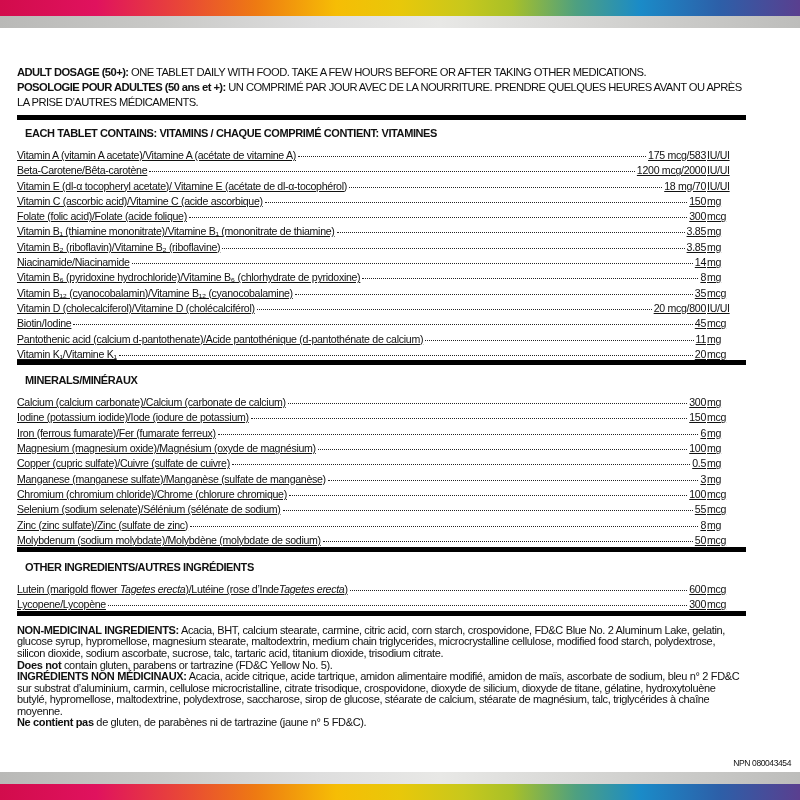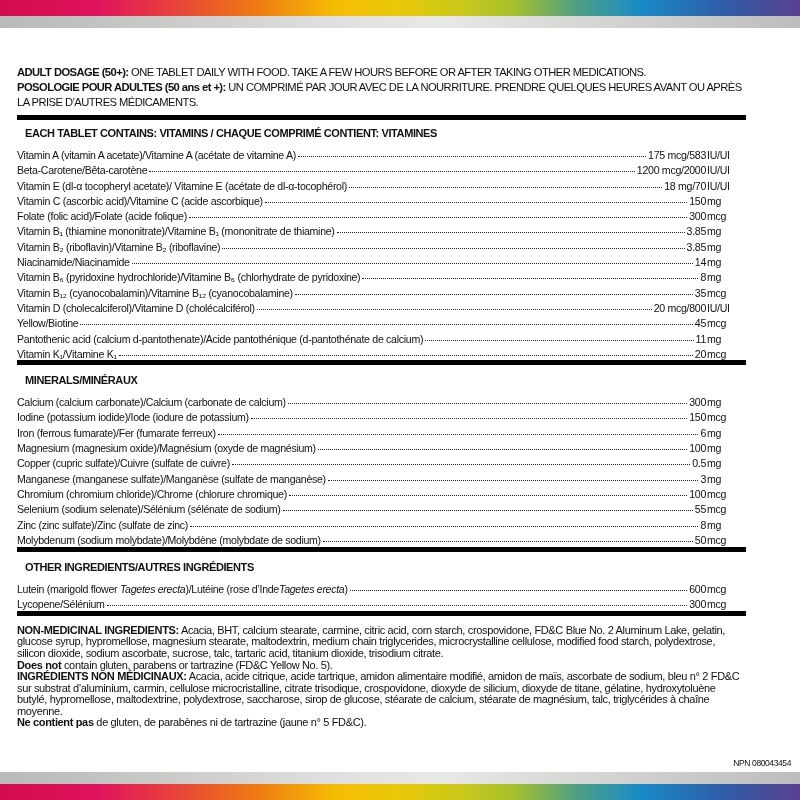--- a/index.html
+++ b/index.html
@@ -27,21 +27,21 @@
   .dosage b { font-weight: bold; }
 
   .rule { height: 5px; background: #000; width: 729px; }
   .rule-1 { margin-top: 5px; }
 
   .section-title {
     font-weight: bold; font-size: 11px; letter-spacing: -0.4px; line-height: 14px; margin-left: 8px;
   }
   .row {
     display: flex; align-items: baseline; font-size: 10.6px; line-height: 15.3px; letter-spacing: -0.3px;
-    white-space: nowrap; height: 15.3px;
+    white-space: nowrap; height: 15.3px; text-decoration: underline;
   }
   .row .name { flex: 0 0 auto; }
   .row .dots {
     flex: 1 1 auto; overflow: hidden; margin: 0 2px; height: 12px;
     border-bottom: 1.6px dotted #222; transform: translateY(-2px);
   }
   .row .amt { flex: 0 0 auto; text-align: center; margin-top: 8px; }
   .row .unit { flex: 0 0 41px; padding-left: 1px; text-align: left; }
 
   .vit-block { margin-top: 6px; }
@@ -134,21 +134,21 @@
           <span class="amt">35</span>
           <span class="unit">mcg</span>
         </div>
         <div class="row">
           <span class="name">Vitamin D (cholecalciferol)/Vitamine D (cholécalciférol)</span>
           <span class="dots"></span>
           <span class="amt">20 mcg/800</span>
           <span class="unit">IU/UI</span>
         </div>
         <div class="row">
-          <span class="name">Yellow/Biotine</span>
+          <span class="name">Biotin/Iodine</span>
           <span class="dots"></span>
           <span class="amt">45</span>
           <span class="unit">mcg</span>
         </div>
         <div class="row">
           <span class="name">Pantothenic acid (calcium d-pantothenate)/Acide pantothénique (d-pantothénate de calcium)</span>
           <span class="dots"></span>
           <span class="amt">11</span>
           <span class="unit">mg</span>
         </div>
@@ -233,21 +233,21 @@
 
   <div class="oth-block">
     <div class="section-title">OTHER INGREDIENTS/AUTRES INGRÉDIENTS</div>
     <div class="row">
       <span class="name"><span>Lutein (marigold flower </span><i>Tagetes erecta</i><span>)/Lutéine (rose d’Inde</span><i>Tagetes erecta</i><span>)</span></span>
       <span class="dots"></span>
       <span class="amt">600</span>
       <span class="unit">mcg</span>
     </div>
     <div class="row">
-      <span class="name">Lycopene/Sélénium</span>
+      <span class="name">Lycopene/Lycopène</span>
       <span class="dots"></span>
       <span class="amt">300</span>
       <span class="unit">mcg</span>
     </div>
   </div>
 
   <div class="rule" style="margin-top:6px"></div>
 
   <div class="nmi-block">
     <p><b>NON-MEDICINAL INGREDIENTS:</b><span> Acacia, BHT, calcium stearate, carmine, citric acid, corn starch, crospovidone, FD&amp;C Blue No. 2 Aluminum Lake, gelatin, glucose syrup, hypromellose, magnesium stearate, maltodextrin, medium chain triglycerides, microcrystalline cellulose, modified food starch, polydextrose, silicon dioxide, sodium ascorbate, sucrose, talc, tartaric acid, titanium dioxide, trisodium citrate.</span></p>

